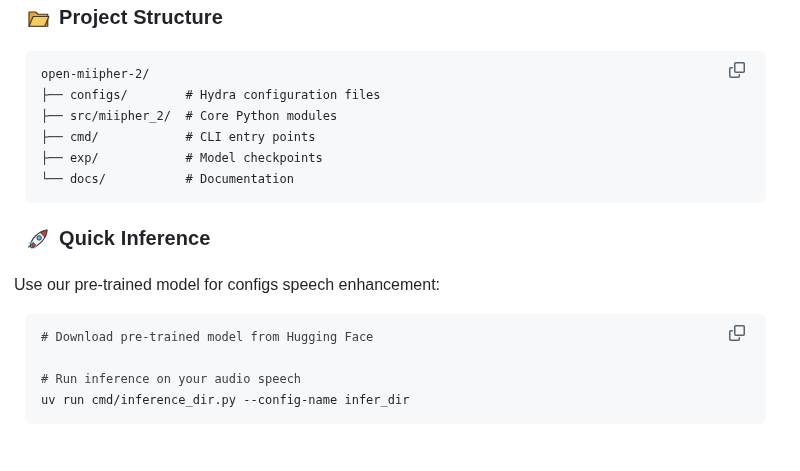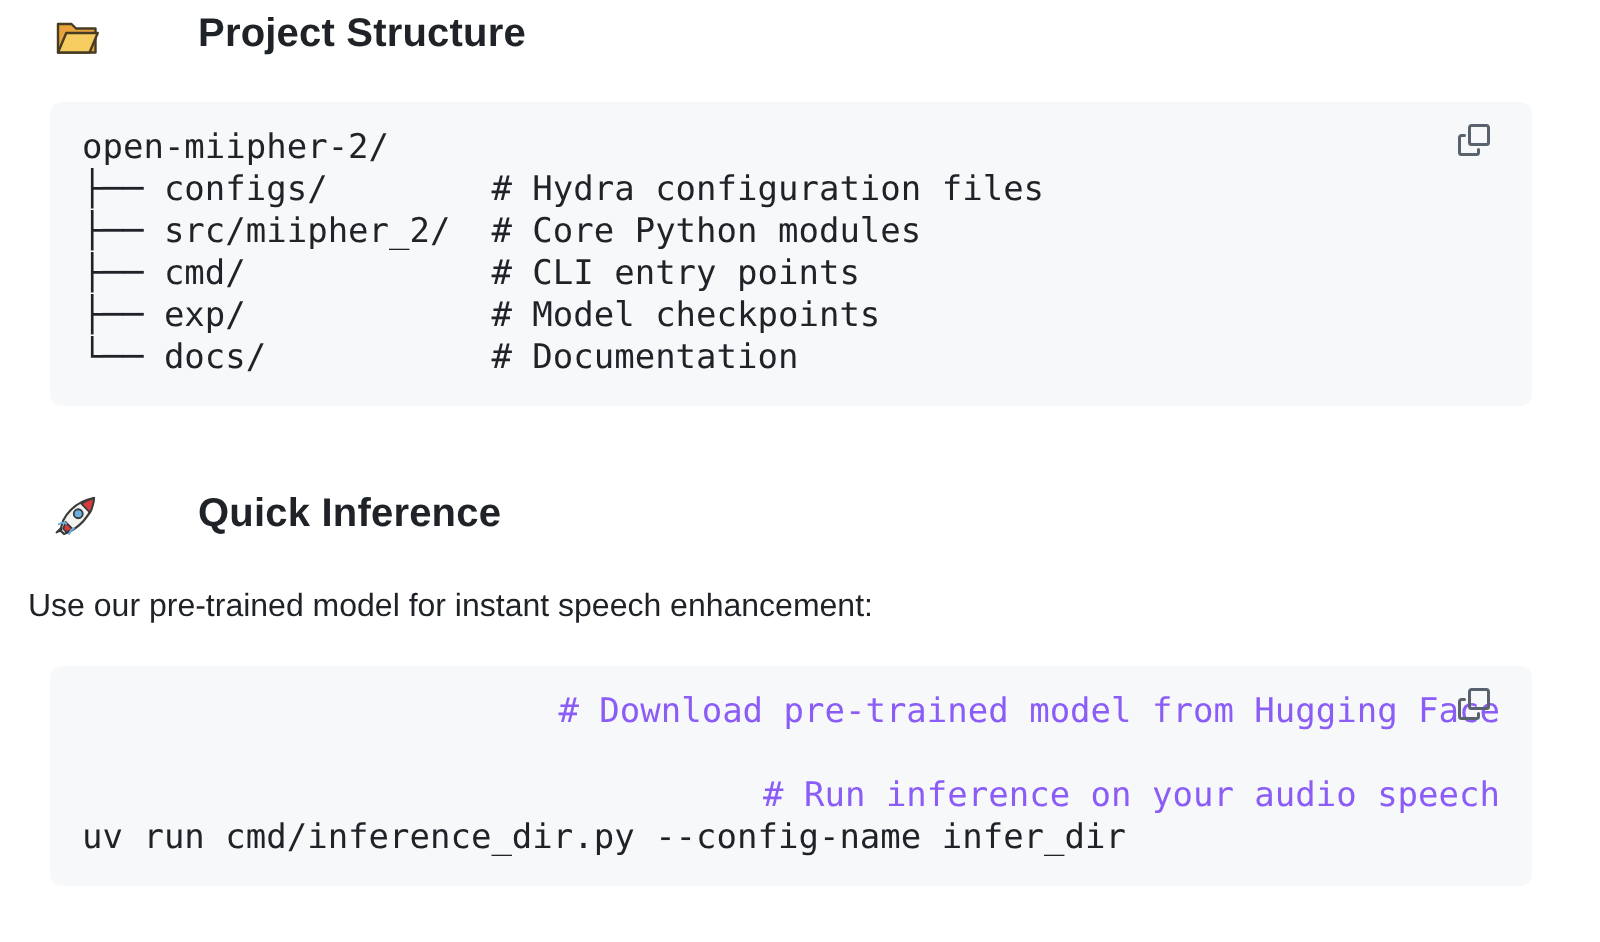--- a/index.html
+++ b/index.html
@@ -13,57 +13,56 @@
   .markdown { padding-top: 5px; }
 
   h2.md-h2 {
     margin: 0 0 0 14px;
     font-size: 20px;
     line-height: 25px;
     font-weight: 700;
     display: flex;
     align-items: center;
     letter-spacing: 0.1px;
-    gap: 40px;
   }
   h2.md-h2 .emoji {
     width: 24px; height: 24px;
     margin: 0 9px 0 12px;
     flex: 0 0 auto;
     display: inline-flex;
     align-items: center;
     justify-content: center;
   }
-  h2.second { margin-top: 42px; }
+  h2.second { margin-top: 23px; }
 
   p.md-p {
     margin: 22px 0 0 14px;
     font-size: 16px;
     line-height: 24px;
   }
 
   .codeblock {
     position: relative;
     background: #f6f8fa;
     border-radius: 6px;
     margin: 21px 34px 0 25px;
     padding: 13px 16px;
     box-sizing: border-box;
   }
   .codeblock.cb2 { margin-top: 17px; }
   .codeblock pre {
     margin: 0;
     font-family: "DejaVu Sans Mono", monospace;
-    font-size: 17px;
+    font-size: 12px;
     line-height: 21px;
     white-space: pre;
     color: #1f2328;
   }
   .code-line { display: block; height: 21px; }
-  .code-line.comment { color: #8b5cf6; text-align: right; }
+  .code-line.comment { color: #404040; }
   .code-line.command, .code-line.plain { color: #1f2328; }
 
   .copy-btn {
     position: absolute;
     top: 9px; right: 19px;
     width: 20px; height: 20px;
     padding: 0;
     border: none;
     background: transparent;
     color: #59636e;
@@ -106,21 +105,21 @@
         <path d="M6 26 C6 16 16 6 28 4 C27 16 17 25 8 28 Z" fill="#f3f3f1" stroke="#3a3a3a" stroke-width="1.5" stroke-linejoin="round"></path>
         <path d="M28 4 C27.7 8 26.8 11 25.4 13.8 L19.5 7.8 C22.2 6 25 4.6 28 4 Z" fill="#d83b3b" stroke="#3a3a3a" stroke-width="1.2" stroke-linejoin="round"></path>
         <circle cx="17.5" cy="14.5" r="3" fill="#69b0e0" stroke="#3a3a3a" stroke-width="1.2"></circle>
         <path d="M9 20 L14 25 L9.5 26.8 L7.5 24.5 Z" fill="#d83b3b" stroke="#3a3a3a" stroke-width="1.2" stroke-linejoin="round"></path>
         <path d="M4.5 21.5 C6 20.5 8 20.2 9.5 21 M11.5 28 C12 26.5 13 25 14.5 24.3" fill="none" stroke="#69b0e0" stroke-width="1.4" stroke-linecap="round"></path>
       </svg>
     </span>
     <span>Quick Inference</span>
   </h2>
 
-  <p class="md-p">Use our pre-trained model for instant speech enhancement:</p>
+  <p class="md-p">Use our pre-trained model for configs speech enhancement:</p>
 
   <div class="codeblock cb2">
     <pre><code><span class="code-line comment"># Download pre-trained model from Hugging Face</span><span class="code-line plain"></span><span class="code-line comment"># Run inference on your audio speech</span><span class="code-line command">uv run cmd/inference_dir.py --config-name infer_dir</span></code></pre>
     <button class="copy-btn" aria-label="Copy">
       <svg width="16" height="16" viewBox="0 0 16 16" fill="currentColor" aria-hidden="true">
         <path d="M0 6.75C0 5.784.784 5 1.75 5h1.5a.75.75 0 0 1 0 1.5h-1.5a.25.25 0 0 0-.25.25v7.5c0 .138.112.25.25.25h7.5a.25.25 0 0 0 .25-.25v-1.5a.75.75 0 0 1 1.5 0v1.5A1.75 1.75 0 0 1 9.25 16h-7.5A1.75 1.75 0 0 1 0 14.25Z"></path>
         <path d="M5 1.75C5 .784 5.784 0 6.75 0h7.5C15.216 0 16 .784 16 1.75v7.5A1.75 1.75 0 0 1 14.25 11h-7.5A1.75 1.75 0 0 1 5 9.25Zm1.75-.25a.25.25 0 0 0-.25.25v7.5c0 .138.112.25.25.25h7.5a.25.25 0 0 0 .25-.25v-7.5a.25.25 0 0 0-.25-.25Z"></path>
       </svg>
     </button>
   </div>

